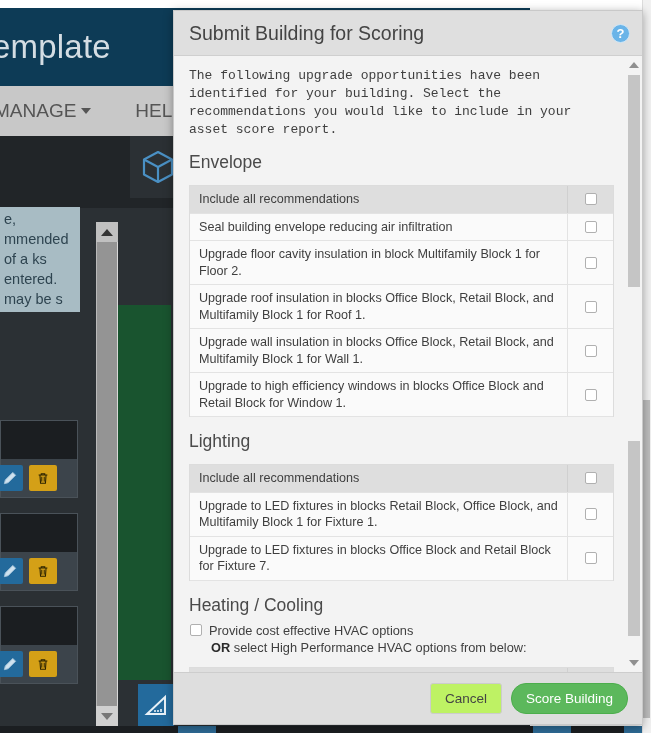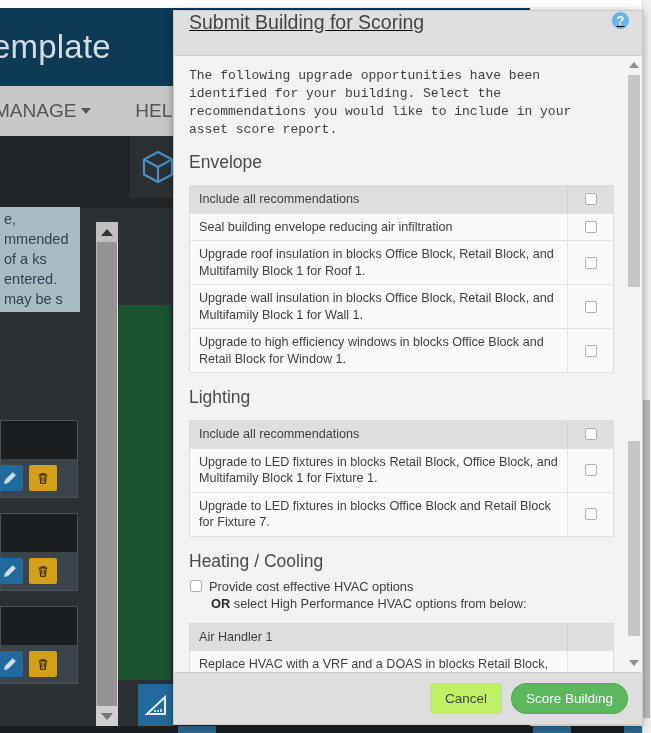--- a/index.html
+++ b/index.html
@@ -93,21 +93,21 @@
 
   
   .modal {
     position: absolute; left: 173px; top: 10px; width: 470px; height: 715px;
     background: #ffffff; box-shadow: 0 2px 9px rgba(0,0,0,.35);
     display: flex; flex-direction: column; overflow: hidden;
     border: 1px solid #c9c9c9;
   }
   .modal-header {
     height: 45px; background: #dfdfdf; border-bottom: 1px solid #cfcfcf;
-    display: flex; align-items: flex-start; padding: 0 12px 0 15px; flex: none; text-decoration: underline;
+    display: flex; align-items: center; padding: 0 12px 0 15px; flex: none;
   }
   .modal-title { font-size: 19.5px; color: #444; flex: 1; }
   .help-icon {
     width: 19px; height: 19px; border-radius: 50%; background: #6ab4e8;
     color: #ffffff; font-size: 13px; font-weight: bold;
     display: flex; align-items: center; justify-content: center;
     border: 1.5px solid #cfe6f7; cursor: pointer;
   }
   .modal-body {
     flex: 1; background: #f3f3f3; position: relative; overflow: hidden;
@@ -298,20 +298,26 @@
               <span class="cbx"></span>
             </div>
         </div>
         <div class="opt-row">
           <div class="opt-label">Seal building envelope reducing air infiltration</div>
           <div class="opt-ctrl">
               <span class="cbx"></span>
             </div>
         </div>
         <div class="opt-row">
+          <div class="opt-label">Upgrade floor cavity insulation in block Multifamily Block 1 for Floor 2.</div>
+          <div class="opt-ctrl">
+              <span class="cbx"></span>
+            </div>
+        </div>
+        <div class="opt-row">
           <div class="opt-label">Upgrade roof insulation in blocks Office Block, Retail Block, and Multifamily Block 1 for Roof 1.</div>
           <div class="opt-ctrl">
               <span class="cbx"></span>
             </div>
         </div>
         <div class="opt-row">
           <div class="opt-label">Upgrade wall insulation in blocks Office Block, Retail Block, and Multifamily Block 1 for Wall 1.</div>
           <div class="opt-ctrl">
               <span class="cbx"></span>
             </div>

